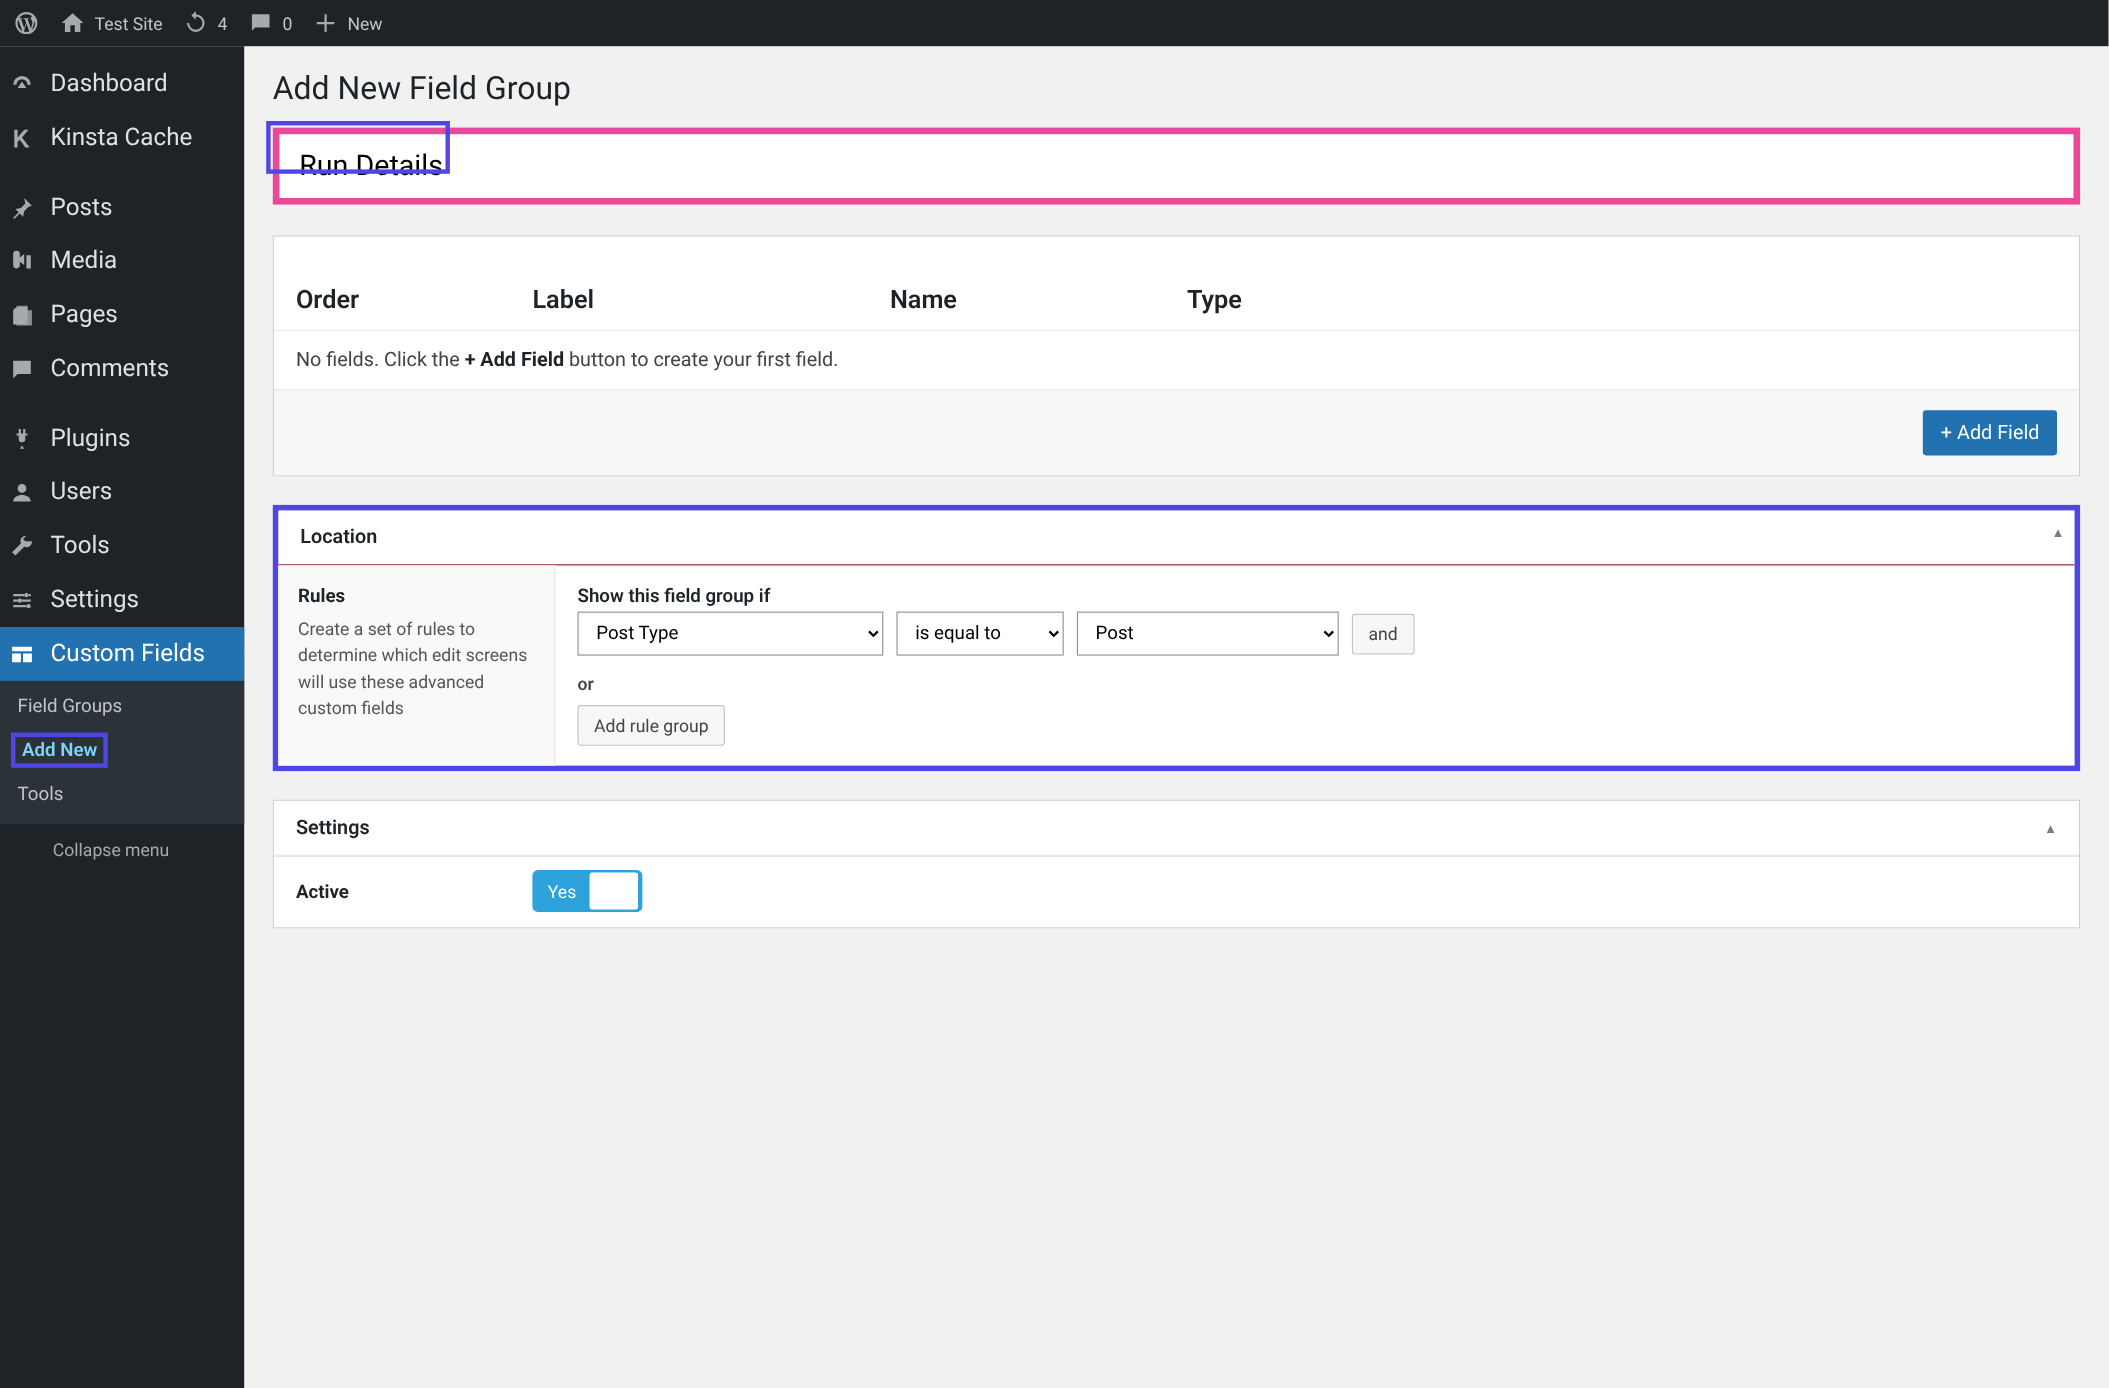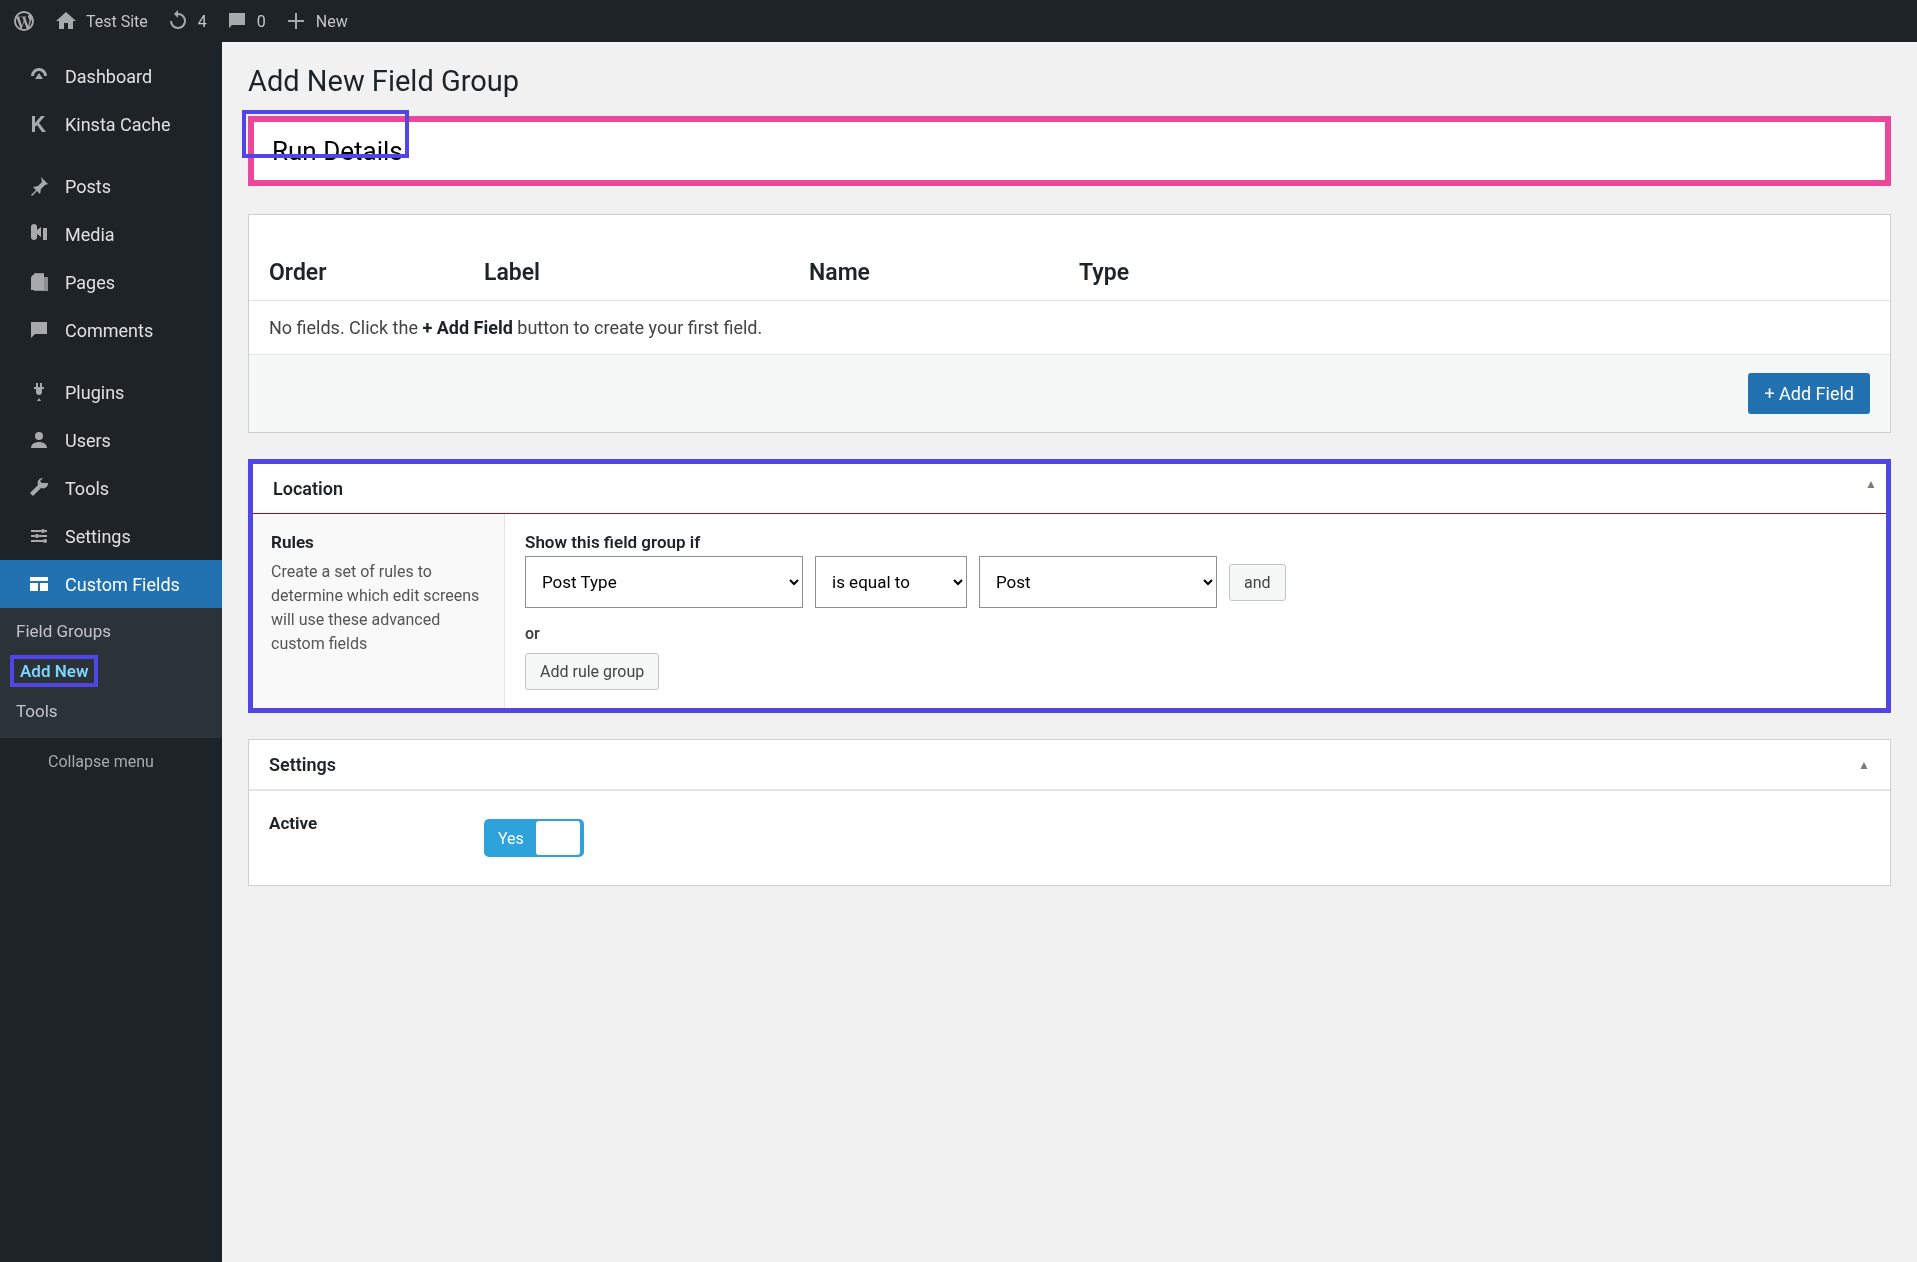--- a/index.html
+++ b/index.html
@@ -9,21 +9,21 @@
 .adminbar { background: #1d2327; color: #c3c4c7; height: 42px; display: flex; align-items: center; gap: 18px; padding: 0 12px; font-size: 16px; }
 .adminbar .item { display: flex; align-items: center; gap: 8px; cursor: pointer; }
 .adminbar .icon { display: inline-flex; width: 24px; height: 24px; fill: #a7aaad; }
 .adminbar .txt { color: #c3c4c7; }
 
 
 .layout { display: flex; min-height: calc(100vh - 42px); }
 .sidebar { width: 222px; background: #1d2327; color: #c3c4c7; padding-top: 10px; position: relative; }
 .main { flex: 1; padding: 22px 26px; }
 
-.side-item { display: flex; align-items: center; gap: 14px; padding: 12px 27px; font-size: 18px; cursor: pointer; color: #e0e0e0; }
+.side-item { display: flex; align-items: center; gap: 14px; padding: 12px 8px; font-size: 22px; cursor: pointer; color: #e0e0e0; }
 .side-item .icon { width: 24px; height: 24px; display: inline-flex; fill: #a7aaad; }
 .side-item.active { background: #2271b1; color: #fff; position: relative; }
 .side-item.active .icon { fill: #fff; }
 .side-item.active::after { content: ''; position: absolute; right: -10px; top: 50%; transform: translateY(-50%); border: 10px solid transparent; border-right-color: #f1f1f1; }
 .side-sub { padding-left: 16px; padding-top: 6px; padding-bottom: 10px; background: #2c3338; }
 .side-sub .sub { padding: 7px 0; font-size: 17px; color: #c3c4c7; cursor: pointer; }
 .side-sub .sub.current { color: #7dd3fc; font-weight: 600; }
 .highlight-box-sub { border: 4px solid #4f46e5; display: inline-block; padding: 2px 6px; margin-left: -6px; }
 .side-collapse { display: flex; align-items: center; gap: 12px; padding: 14px 16px; color: #a7aaad; cursor: pointer; margin-left: 20px; }
 
@@ -54,31 +54,31 @@
 .loc-header { padding: 14px 20px; font-size: 18px; font-weight: 600; border-bottom: 1px solid #7f1d1d; }
 .location-row { position: relative; }
 .location-row .outside-tri { position: absolute; right: 14px; top: 18px; color: #787c82; font-size: 12px; }
 .loc-body { display: flex; }
 .loc-left { width: 252px; padding: 18px 18px; border-right: 1px solid #e5e5e5; background: #f9f9f9; }
 .loc-left .rt { font-weight: 700; font-size: 17px; margin-bottom: 8px; }
 .loc-left .rd { font-size: 16px; color: #555; line-height: 1.5; }
 .loc-right { flex: 1; padding: 18px 20px; }
 .loc-right .show-label { font-size: 17px; font-weight: 600; margin-bottom: 4px; }
 .rule-row { display: flex; gap: 12px; align-items: center; margin-bottom: 16px; }
-.rule-row select { border: 1px solid #8c8f94; background: #fff; font-size: 17px; padding: 8px 12px; height: 52px; }
+.rule-row select { border: 1px solid #8c8f94; background: #fff; font-size: 17px; padding: 8px 12px; height: 40px; }
 .rule-row .s1 { width: 278px; }
 .rule-row .s2 { width: 152px; }
 .rule-row .s3 { width: 238px; }
 .btn-secondary { background: #f6f7f7; border: 1px solid #c3c4c7; color: #444; padding: 8px 14px; font-size: 16px; border-radius: 3px; cursor: pointer; }
 .or-label { font-size: 16px; font-weight: 600; color: #444; margin-bottom: 10px; }
 
 
 .settings-row { display: flex; border-top: 1px solid #e5e5e5; }
 .settings-left { width: 215px; padding: 22px 20px; font-weight: 700; font-size: 17px; }
-.settings-right { flex: 1; padding: 28px 20px; }
+.settings-right { flex: 1; padding: 12px 20px; }
 .toggle { display: inline-flex; align-items: center; background: #2ea3db; border-radius: 5px; height: 38px; padding: 0 0 0 12px; border: 2px solid #2ea3db; cursor: pointer; overflow: hidden; }
 .toggle .tlabel { color: #fff; font-size: 16px; padding-right: 10px; }
 .toggle .knob { width: 44px; height: 34px; background: #fff; border-radius: 3px; margin: 2px; }
 </style>
 </head>
 <body>
 
 <div class="adminbar">
   <div class="item">
     <span class="icon">

